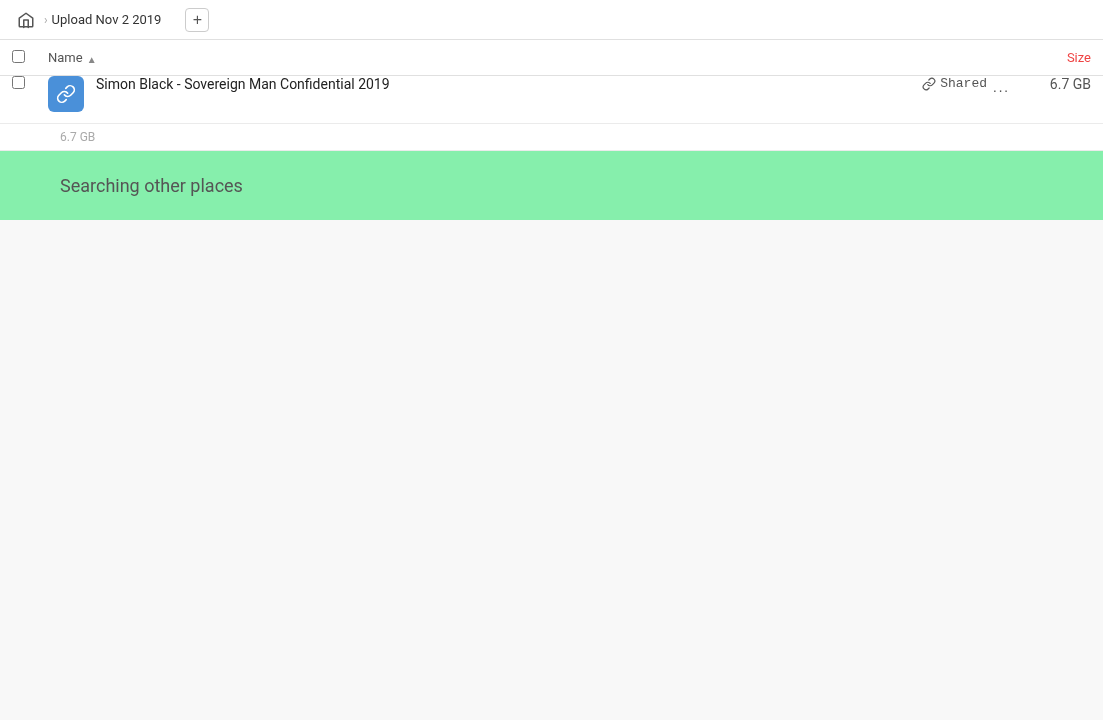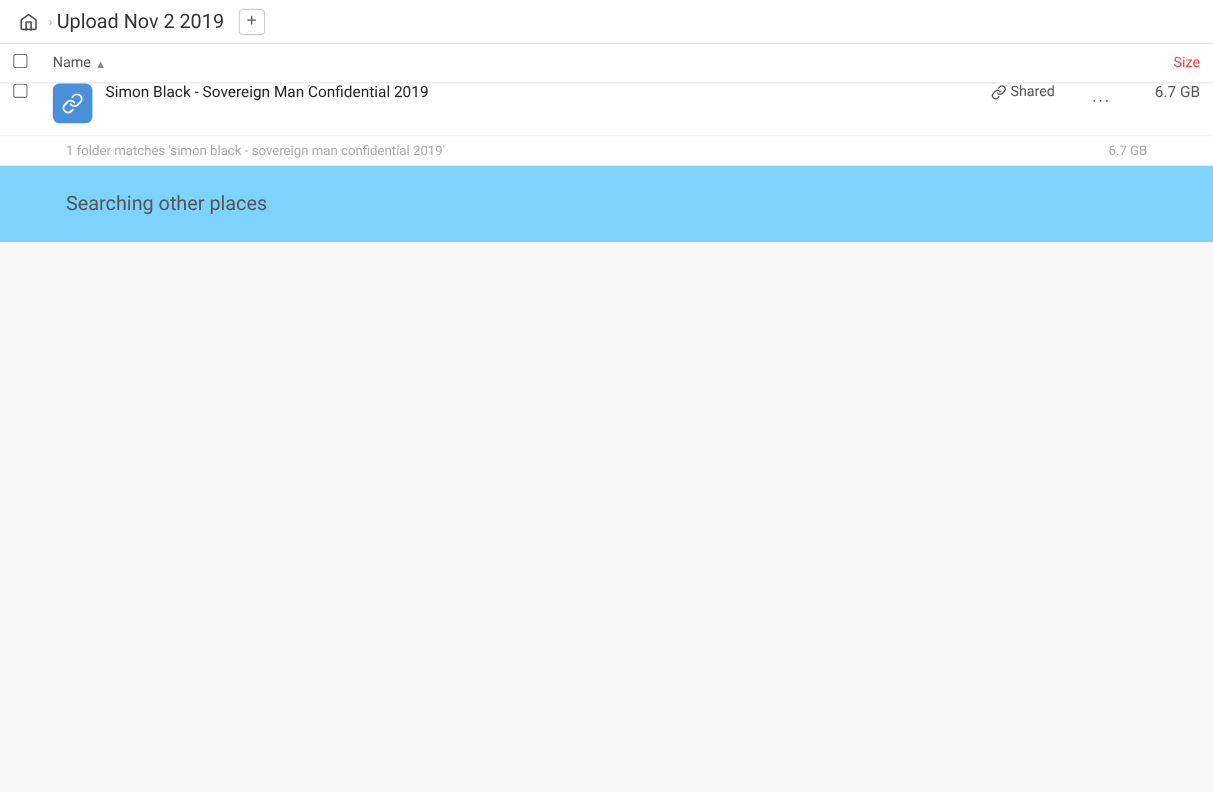--- a/index.html
+++ b/index.html
@@ -40,23 +40,23 @@
       border-radius: 4px;
     }
 
     .breadcrumb-sep {
       color: #aaa;
       margin: 0 4px;
       font-size: 12px;
     }
 
     .breadcrumb-label {
-      font-size: 18px;
+      font-size: 13px;
       color: #333;
-      margin-right: 13px;
+      margin-right: 24px;
     }
 
     .add-btn {
       display: flex;
       align-items: center;
       justify-content: center;
       width: 24px;
       height: 24px;
       border: 1px solid #ccc;
       border-radius: 4px;
@@ -123,21 +123,22 @@
       font-size: 14px;
       color: #222;
     }
 
     .shared-badge {
       display: flex;
       align-items: center;
       gap: 4px;
       font-size: 13px;
       color: #555;
-      margin-right: 28px;
+      margin-right: 0;
+      font-family: Liberation Mono, monospace;
     }
 
     .more-btn {
       width: 28px;
       height: 28px;
       display: flex;
       align-items: center;
       justify-content: center;
       border-radius: 4px;
       cursor: pointer;
@@ -169,21 +170,21 @@
       color: #aaa;
     }
 
     .match-size-text {
       font-size: 12px;
       color: #aaa;
     }
 
     .searching-section {
       padding: 24px 60px;
-      background: #7dd3fc;
+      background: #86efac;
     }
 
     .searching-label {
       font-size: 18px;
       color: #555;
       font-weight: 400;
     }
   </style>
 </head>
 <body>
@@ -229,19 +230,18 @@
     </svg>
     <span>Shared</span>
   </div>
   <button class="more-btn">
     <span style="letter-spacing:1px;font-size:14px;">···</span>
   </button>
   <div class="file-size-text">6.7 GB</div>
 </div>
 
 <div class="match-info-row">
-  <span class="match-info-text">1 folder matches 'simon black - sovereign man confidential 2019'</span>
   <span class="match-size-text">6.7 GB</span>
 </div>
 
 <div class="searching-section">
   <span class="searching-label">Searching other places</span>
 </div>
 
 </body></html>

